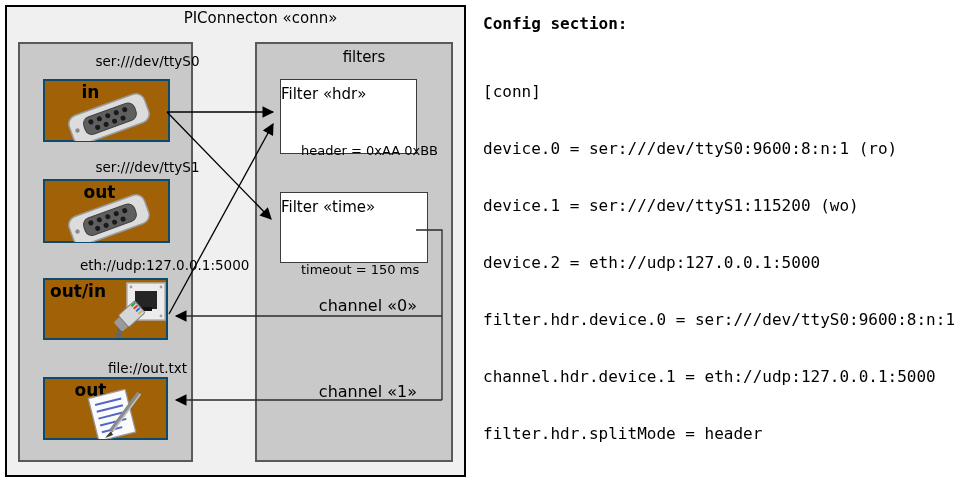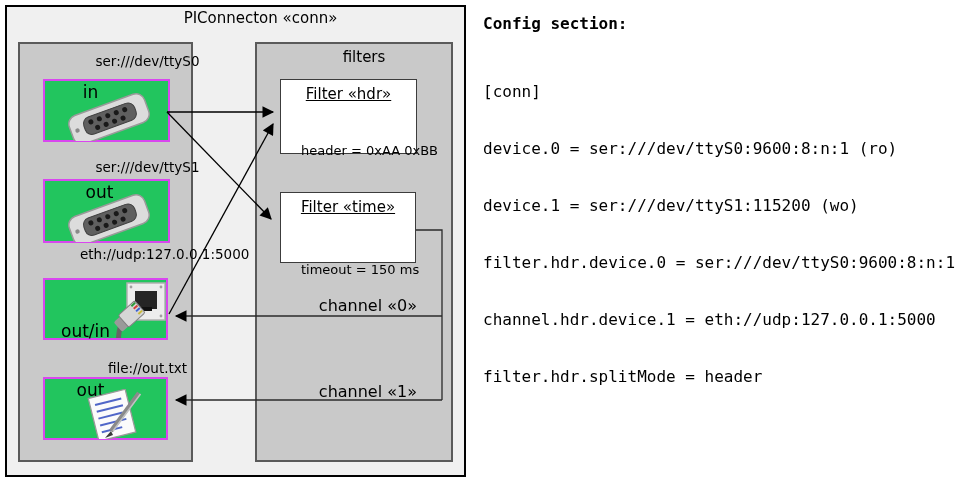--- a/index.html
+++ b/index.html
@@ -4,24 +4,24 @@
 <style>
   html,body{margin:0;padding:0;background:#ffffff;}
   .stage{position:relative;width:964px;height:484px;background:#ffffff;
          font-family:"DejaVu Sans",sans-serif;color:#000;overflow:hidden;}
   .abs{position:absolute;box-sizing:border-box;}
   .outer-box{left:5px;top:5px;width:461px;height:472px;background:#f0f0f0;border:2px solid #000;}
   .diagram-title{left:5px;top:9px;width:479px;text-align:center;font-size:15px;padding-left:32px;}
   .panel{background:#c9c9c9;border:2px solid #5a5a5a;}
   .panel-title{text-align:center;font-size:15px;padding-left:20px;}
   .dev-label{left:18px;width:175px;text-align:center;font-size:13.5px;margin-left:42px;}
-  .dev-box{background:#22c55e;border:2px solid #d946ef;}
+  .dev-box{background:#a16207;border:2px solid #0c4a6e;font-weight:bold;}
   .role{position:absolute;top:1px;font-size:17px;line-height:20px;}
   .filter-box{background:#ffffff;border:1.5px solid #3c3c3c;}
-  .filter-title{position:absolute;top:5px;left:0;width:100%;text-align:center;font-size:15px;text-decoration:underline;}
+  .filter-title{position:absolute;top:5px;left:0;width:100%;text-align:left;font-size:15px;}
   .filter-props{position:absolute;left:20px;font-size:13px;line-height:16px;white-space:pre;}
   .channel-label{left:280px;width:137px;text-align:right;font-size:16px;}
   .config-heading{left:483px;top:8px;font-family:"DejaVu Sans Mono",monospace;
                   font-size:16px;font-weight:bold;line-height:19px;margin-top:6px;}
   .config-lines{left:483px;top:44px;font-family:"DejaVu Sans Mono",monospace;
                 font-size:16px;line-height:19px;white-space:pre;}
   svg{display:block;}
   .overlay{left:0;top:0;pointer-events:none;}
 </style>
 </head>
@@ -69,23 +69,23 @@
         <circle cx="70" cy="24.5" r="2.5" fill="#191919"></circle>
         <circle cx="38.5" cy="32" r="2.5" fill="#191919"></circle>
           <circle cx="47.5" cy="32" r="2.5" fill="#191919"></circle>
         <circle cx="56.5" cy="32" r="2.5" fill="#191919"></circle>
           <circle cx="65.5" cy="32" r="2.5" fill="#191919"></circle>
         <circle cx="18.5" cy="28" r="2.2" fill="#8a8a8a"></circle>
       </g>
     </svg>
   </div>
 
-  <div class="abs dev-label" style="top:246px;padding-left:20px;">eth://udp:127.0.0.1:5000</div>
+  <div class="abs dev-label" style="top:257px;padding-left:20px;">eth://udp:127.0.0.1:5000</div>
   <div class="abs dev-box" style="left:43px;top:278px;width:125px;height:62px;">
-    <div class="role" style="left:16px;margin-top:40px;">out/in</div>
+    <div class="role" style="left:5px;">out/in</div>
     <svg class="abs" style="left:58px;top:2px;" width="64" height="56" viewBox="0 0 64 56">
       <rect x="24" y="1" width="38" height="37" fill="#ececec" stroke="#b0b0b0" stroke-width="1.5"></rect>
       <rect x="32" y="9" width="22" height="18" fill="#252525"></rect>
       <rect x="37" y="25" width="12" height="4" fill="#111"></rect>
       <circle cx="28" cy="5" r="1.4" fill="#a0a0a0"></circle>
         <circle cx="58" cy="5" r="1.4" fill="#a0a0a0"></circle>
       <circle cx="28" cy="34" r="1.4" fill="#a0a0a0"></circle>
         <circle cx="58" cy="34" r="1.4" fill="#a0a0a0"></circle>
       <g transform="rotate(-42 22 38)">
         <path d="M2,50 C6,46 10,42 14,40" stroke="#666" stroke-width="5" fill="none"></path>
@@ -121,21 +121,21 @@
   <div class="abs panel-title" style="left:255px;top:48px;width:198px;">filters</div>
 
   <div class="abs filter-box" style="left:280px;top:79px;width:137px;height:75px;">
     <div class="filter-title">Filter «hdr»</div>
     <div class="filter-props" style="top:31px;">
       <div>header = 0xAA 0xBB</div>
       <div>payloadSize = 16</div>
     </div>
   </div>
 
-  <div class="abs filter-box" style="left:280px;top:192px;width:136px;height:71px;">
+  <div class="abs filter-box" style="left:280px;top:192px;width:148px;height:71px;">
     <div class="filter-title">Filter «time»</div>
     <div class="filter-props" style="top:37px;">
       <div>timeout = 150 ms</div>
     </div>
   </div>
 
   <div class="abs channel-label" style="top:296px;">channel «0»</div>
   <div class="abs channel-label" style="top:382px;">channel «1»</div>
 
   <svg class="abs overlay" width="964" height="484" viewBox="0 0 964 484">
@@ -150,20 +150,21 @@
     <path d="M416,230 L442,230 L442,400" stroke="#2a2a2a" stroke-width="1.3" fill="none"></path>
     <line x1="442" y1="316" x2="176" y2="316" stroke="#2a2a2a" stroke-width="1.3" marker-end="url(#arr)"></line>
     <line x1="442" y1="400" x2="176" y2="400" stroke="#2a2a2a" stroke-width="1.3" marker-end="url(#arr)"></line>
   </svg>
 
   <div class="abs config-heading">Config section:</div>
   <div class="abs config-lines">
     <div>[conn]</div>
     <div>device.0 = ser:///dev/ttyS0:9600:8:n:1 (ro)</div>
     <div>device.1 = ser:///dev/ttyS1:115200 (wo)</div>
+    <div>device.2 = eth://udp:127.0.0.1:5000</div>
     <div>filter.hdr.device.0 = ser:///dev/ttyS0:9600:8:n:1</div>
     <div>channel.hdr.device.1 = eth://udp:127.0.0.1:5000</div>
     <div>filter.hdr.splitMode = header</div>
     
     
     
     
     
     
     

